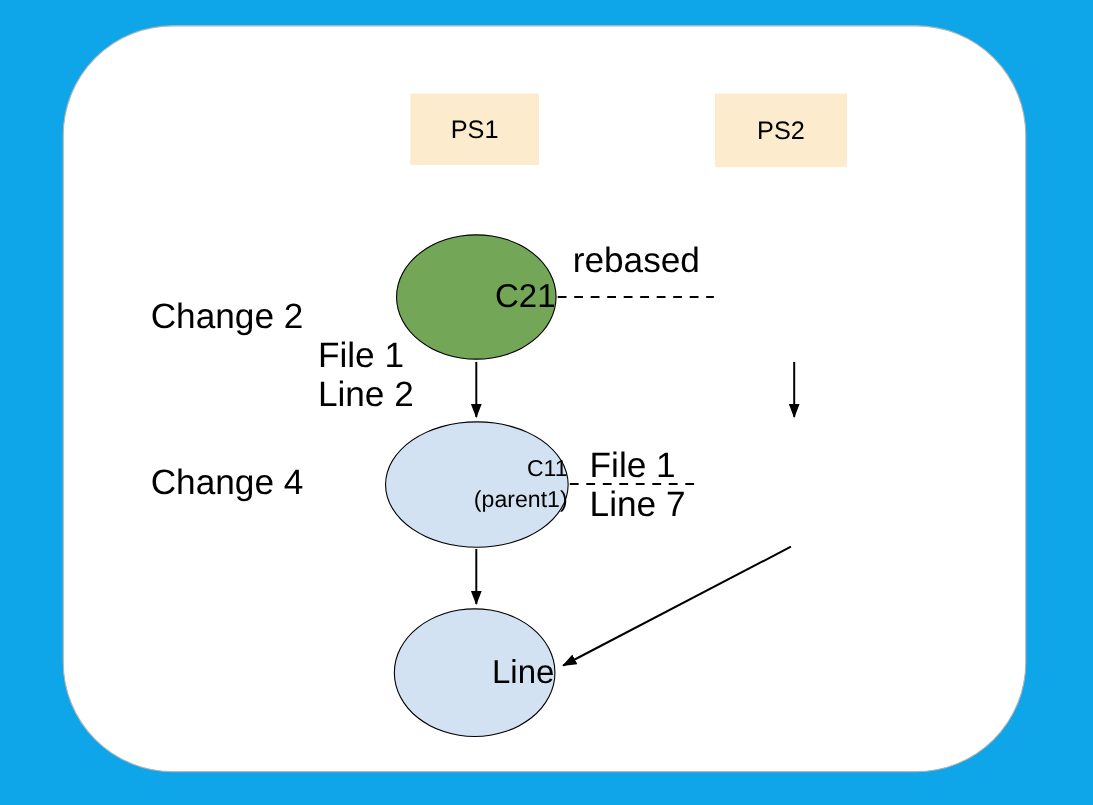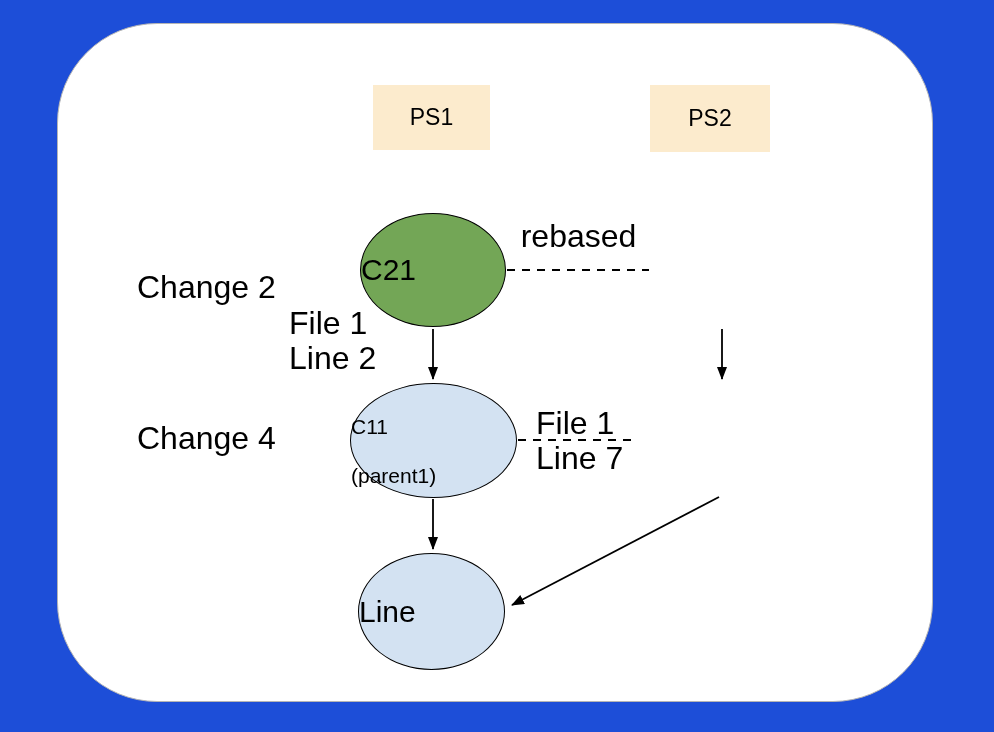--- a/index.html
+++ b/index.html
@@ -5,21 +5,21 @@
   html, body {
     margin: 0;
     padding: 0;
     background: #ffffff;
     font-family: "Liberation Sans", sans-serif;
   }
   #canvas {
     position: relative;
     width: 994px;
     height: 732px;
-    background: #1d4ed8;
+    background: #0ea5e9;
     overflow: hidden;
     color: #000000;
   }
   .frame {
     position: absolute;
     left: 57px;
     top: 23px;
     width: 876px;
     height: 679px;
     border: 1.5px solid #b5b5b5;
@@ -37,28 +37,28 @@
   }
   #ps1 { left: 373px; top: 85px;  width: 117px; height: 65px; }
   #ps2 { left: 650px; top: 85px;  width: 120px; height: 67px; justify-content: center; }
   .node {
     position: absolute;
     border: 1.6px solid #000000;
     border-radius: 50%;
     box-sizing: border-box;
     display: flex;
     flex-direction: column;
-    align-items: flex-start;
+    align-items: flex-end;
     justify-content: center;
     text-align: center;
   }
   .node.green { background: #73a656; }
   .node.blue  { background: #d3e2f2; }
   .node .big   { font-size: 30px; line-height: 34px; }
-  .node .small { font-size: 21px; line-height: 28px; margin-top: 21px; }
+  .node .small { font-size: 21px; line-height: 28px; }
   #node-c21  { left: 360px; top: 213px; width: 146px; height: 114px; }
   #node-c22  { left: 650px; top: 213px; width: 147px; height: 114px; }
   #node-c11  { left: 350px; top: 383px; width: 167px; height: 115px; }
   #node-c12  { left: 635px; top: 383px; width: 173px; height: 115px; }
   #node-base { left: 358px; top: 553px; width: 147px; height: 117px; }
   .text-label {
     position: absolute;
     font-size: 32px;
     line-height: 35px;
     white-space: nowrap;

